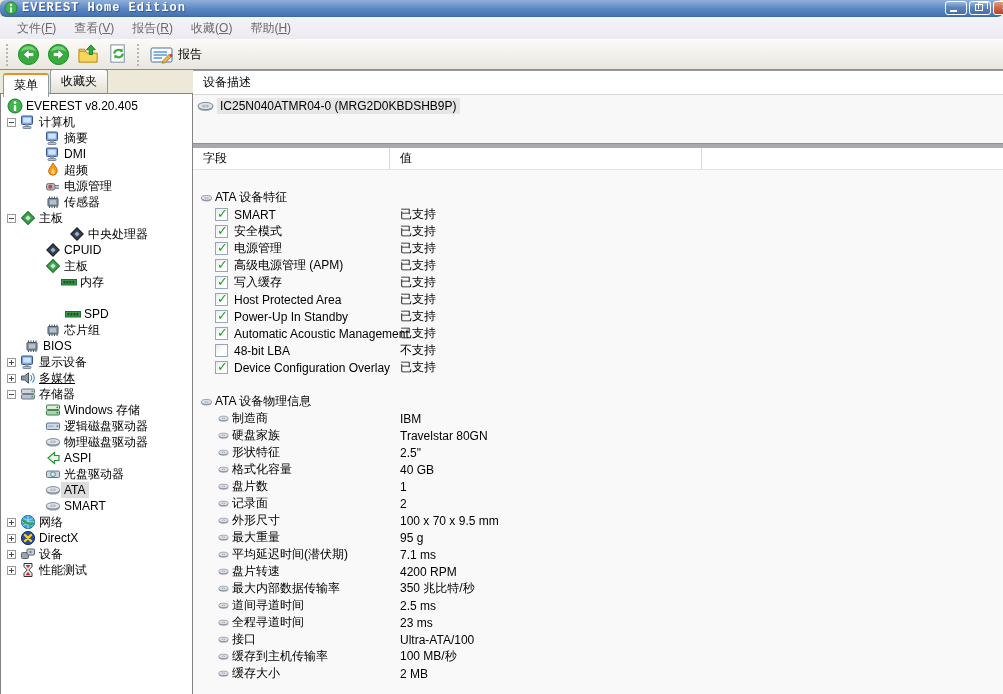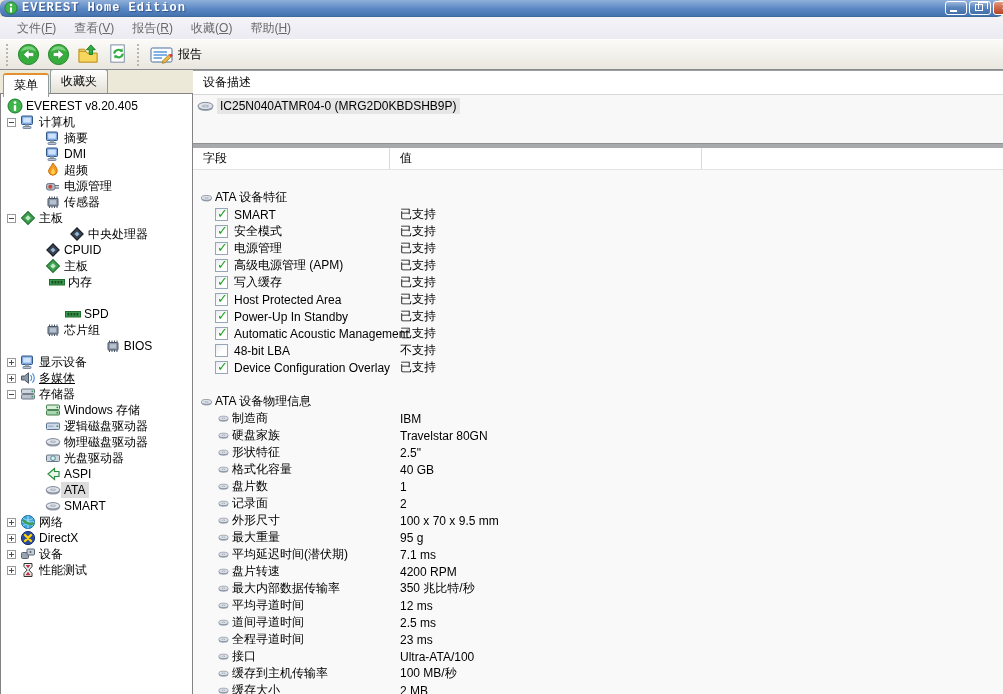--- a/index.html
+++ b/index.html
@@ -288,21 +288,21 @@
           </div>
           <div class="tree-row" style="padding-left: 44px;">
             <span style="display: inline-flex; width: 16px; height: 16px;">
               <svg viewBox="0 0 16 16" width="16" height="16">
                 <rect x="3.4" y="3.4" width="9.2" height="9.2" fill="#3e9e4f" stroke="#1f6e2e" transform="rotate(45 8 8)"></rect>
                 <rect x="6" y="6" width="4" height="4" fill="#bfe8c5" transform="rotate(45 8 8)"></rect>
               </svg>
             </span>
             <span class="t-label">主板</span>
           </div>
-          <div class="tree-row" style="padding-left: 48px;">
+          <div class="tree-row" style="padding-left: 60px;">
             <span style="display: inline-flex; width: 16px; height: 16px;">
               <svg viewBox="0 0 16 16" width="16" height="16">
                 <rect x="0.5" y="5.5" width="15" height="5.5" fill="#3e9e4f" stroke="#1f6e2e"></rect>
                 <g fill="#175022">
                   <rect x="2.4" y="6.8" width="2" height="2.8"></rect>
                   <rect x="5.4" y="6.8" width="2" height="2.8"></rect>
                   <rect x="8.4" y="6.8" width="2" height="2.8"></rect>
                   <rect x="11.4" y="6.8" width="2" height="2.8"></rect>
                 </g>
               </svg>
@@ -335,21 +335,21 @@
                   <line x1="12" y1="4.5" x2="12" y2="2.5"></line>
                   <line x1="4.5" y1="12" x2="4.5" y2="14"></line>
                   <line x1="7" y1="12" x2="7" y2="14"></line>
                   <line x1="9.5" y1="12" x2="9.5" y2="14"></line>
                   <line x1="12" y1="12" x2="12" y2="14"></line>
                 </g>
               </svg>
             </span>
             <span class="t-label">芯片组</span>
           </div>
-          <div class="tree-row" style="padding-left: 67px; justify-content: center;">
+          <div class="tree-row" style="padding-left: 23px;">
             <span style="display: inline-flex; width: 16px; height: 16px;">
               <svg viewBox="0 0 16 16" width="16" height="16">
                 <rect x="3" y="4.5" width="10" height="7.5" rx="0.5" fill="#8d99a8" stroke="#4a5566"></rect>
                 <rect x="5" y="6.2" width="6" height="4" fill="#b7c2cf"></rect>
                 <g stroke="#4a5566">
                   <line x1="4.5" y1="4.5" x2="4.5" y2="2.5"></line>
                   <line x1="7" y1="4.5" x2="7" y2="2.5"></line>
                   <line x1="9.5" y1="4.5" x2="9.5" y2="2.5"></line>
                   <line x1="12" y1="4.5" x2="12" y2="2.5"></line>
                   <line x1="4.5" y1="12" x2="4.5" y2="14"></line>
@@ -424,34 +424,34 @@
                 <ellipse cx="8" cy="7.8" rx="6.8" ry="3.2" fill="#dfe3e9" stroke="#7d8797"></ellipse>
                 <ellipse cx="8" cy="7.8" rx="3" ry="1.3" fill="#aeb6c2"></ellipse>
                 <ellipse cx="8" cy="7.8" rx="1" ry="0.45" fill="#e8ecf1"></ellipse>
               </svg>
             </span>
             <span class="t-label">物理磁盘驱动器</span>
           </div>
           <div class="tree-row" style="padding-left: 44px;">
             <span style="display: inline-flex; width: 16px; height: 16px;">
               <svg viewBox="0 0 16 16" width="16" height="16">
+                <path d="M9.5 2.5 L3 8 L9.5 13.5 V10.5 H14 V5.5 H9.5 Z" fill="#e8f5ea" stroke="#2a8f3c" stroke-width="1.2"></path>
+              </svg>
+            </span>
+            <span class="t-label">ASPI</span>
+          </div>
+          <div class="tree-row" style="padding-left: 44px;">
+            <span style="display: inline-flex; width: 16px; height: 16px;">
+              <svg viewBox="0 0 16 16" width="16" height="16">
                 <rect x="1.5" y="5" width="13" height="6.5" rx="1" fill="#cfd6df" stroke="#6a7686"></rect>
                 <circle cx="8" cy="8.2" r="2.4" fill="#bfe6e0" stroke="#5a8fa0"></circle>
                 <circle cx="8" cy="8.2" r="0.7" fill="#fff"></circle>
               </svg>
             </span>
             <span class="t-label">光盘驱动器</span>
-          </div>
-          <div class="tree-row" style="padding-left: 44px;">
-            <span style="display: inline-flex; width: 16px; height: 16px;">
-              <svg viewBox="0 0 16 16" width="16" height="16">
-                <path d="M9.5 2.5 L3 8 L9.5 13.5 V10.5 H14 V5.5 H9.5 Z" fill="#e8f5ea" stroke="#2a8f3c" stroke-width="1.2"></path>
-              </svg>
-            </span>
-            <span class="t-label">ASPI</span>
           </div>
           <div class="tree-row selected" style="padding-left: 44px;">
             <span style="display: inline-flex; width: 16px; height: 16px;">
               <svg viewBox="0 0 16 16" width="16" height="16">
                 <ellipse cx="8" cy="9.4" rx="6.8" ry="3.2" fill="#9aa3b0"></ellipse>
                 <ellipse cx="8" cy="7.8" rx="6.8" ry="3.2" fill="#dfe3e9" stroke="#7d8797"></ellipse>
                 <ellipse cx="8" cy="7.8" rx="3" ry="1.3" fill="#aeb6c2"></ellipse>
                 <ellipse cx="8" cy="7.8" rx="1" ry="0.45" fill="#e8ecf1"></ellipse>
               </svg>
             </span>
@@ -819,35 +819,20 @@
             <div class="c-field">
               <span class="indent"></span>
               <span style="display: inline-flex; width: 17px; height: 11px;">
                 <svg viewBox="0 0 16 16" width="17" height="11">
                   <ellipse cx="8" cy="9.4" rx="6.8" ry="3.2" fill="#9aa3b0"></ellipse>
                   <ellipse cx="8" cy="7.8" rx="6.8" ry="3.2" fill="#dfe3e9" stroke="#7d8797"></ellipse>
                   <ellipse cx="8" cy="7.8" rx="3" ry="1.3" fill="#aeb6c2"></ellipse>
                   <ellipse cx="8" cy="7.8" rx="1" ry="0.45" fill="#e8ecf1"></ellipse>
                 </svg>
               </span>
-              <span>平均寻道时间</span>
-            </div>
-            <div class="c-value">12 ms</div>
-          </div>
-          <div class="c-row">
-            <div class="c-field">
-              <span class="indent"></span>
-              <span style="display: inline-flex; width: 17px; height: 11px;">
-                <svg viewBox="0 0 16 16" width="17" height="11">
-                  <ellipse cx="8" cy="9.4" rx="6.8" ry="3.2" fill="#9aa3b0"></ellipse>
-                  <ellipse cx="8" cy="7.8" rx="6.8" ry="3.2" fill="#dfe3e9" stroke="#7d8797"></ellipse>
-                  <ellipse cx="8" cy="7.8" rx="3" ry="1.3" fill="#aeb6c2"></ellipse>
-                  <ellipse cx="8" cy="7.8" rx="1" ry="0.45" fill="#e8ecf1"></ellipse>
-                </svg>
-              </span>
               <span>道间寻道时间</span>
             </div>
             <div class="c-value">2.5 ms</div>
           </div>
           <div class="c-row">
             <div class="c-field">
               <span class="indent"></span>
               <span style="display: inline-flex; width: 17px; height: 11px;">
                 <svg viewBox="0 0 16 16" width="17" height="11">
                   <ellipse cx="8" cy="9.4" rx="6.8" ry="3.2" fill="#9aa3b0"></ellipse>

